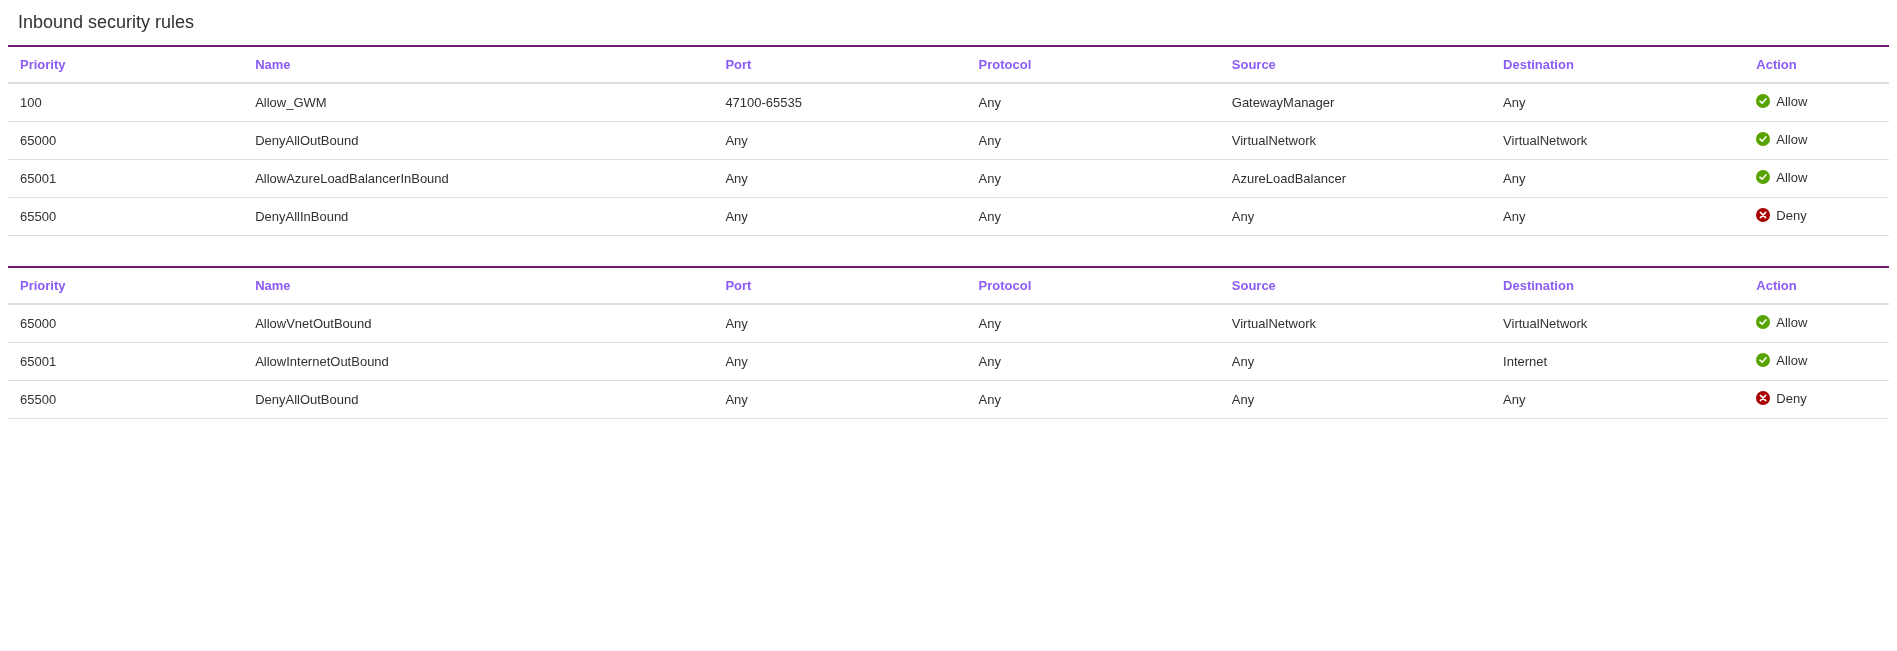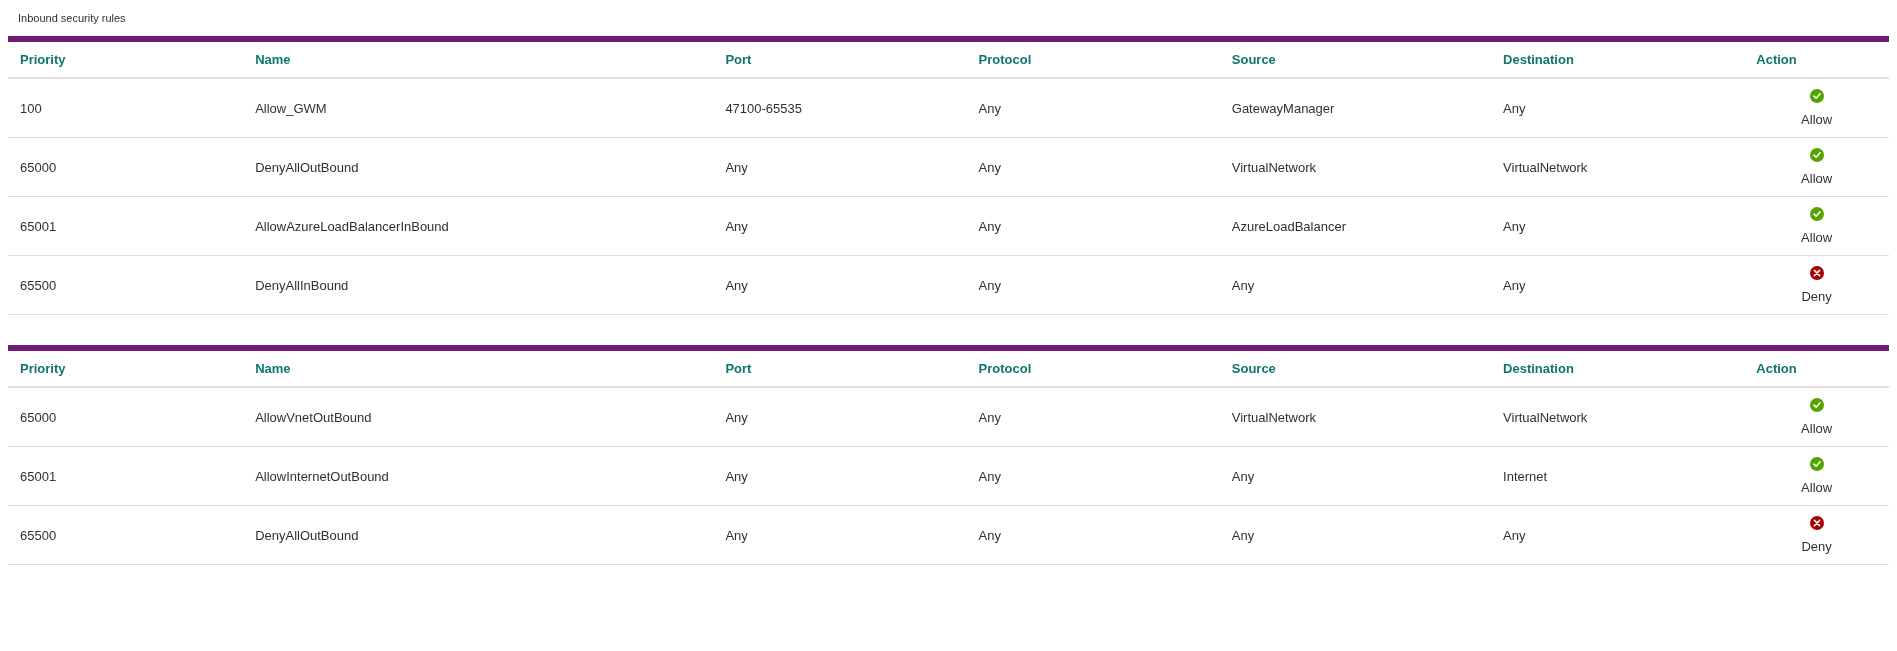--- a/index.html
+++ b/index.html
@@ -9,21 +9,21 @@
       font-size: 13px;
       color: #323130;
       background: #ffffff;
       padding: 12px 8px;
       width: 1897px;
     }
 
     .section { margin-bottom: 30px; }
 
     .section-title {
-      font-size: 11px;
+      font-size: 18px;
       font-weight: 400;
       color: #323130;
       margin: 0 0 12px 10px;
     }
 
     table {
       width: 100%;
       border-collapse: collapse;
       table-layout: fixed;
     }
@@ -41,30 +41,29 @@
       font-weight: 400;
       padding: 10px 12px;
       border-bottom: 1px solid #e1dfdd;
       white-space: nowrap;
       overflow: hidden;
       text-overflow: ellipsis;
     }
 
     thead th {
       font-weight: 600;
-      color: #0f766e;
-      border-top: 6px solid #701a75;
+      color: #8b5cf6;
+      border-top: 2px solid #701a75;
       border-bottom: 2px solid #e1dfdd;
     }
 
     .action-cell {
       display: flex;
-      align-items: center;
+      align-items: flex-start;
       gap: 6px;
-      flex-direction: column;
     }
 
     .status-icon {
       width: 14px;
       height: 14px;
       flex: 0 0 14px;
     }
   </style>
 </head>
 <body>

